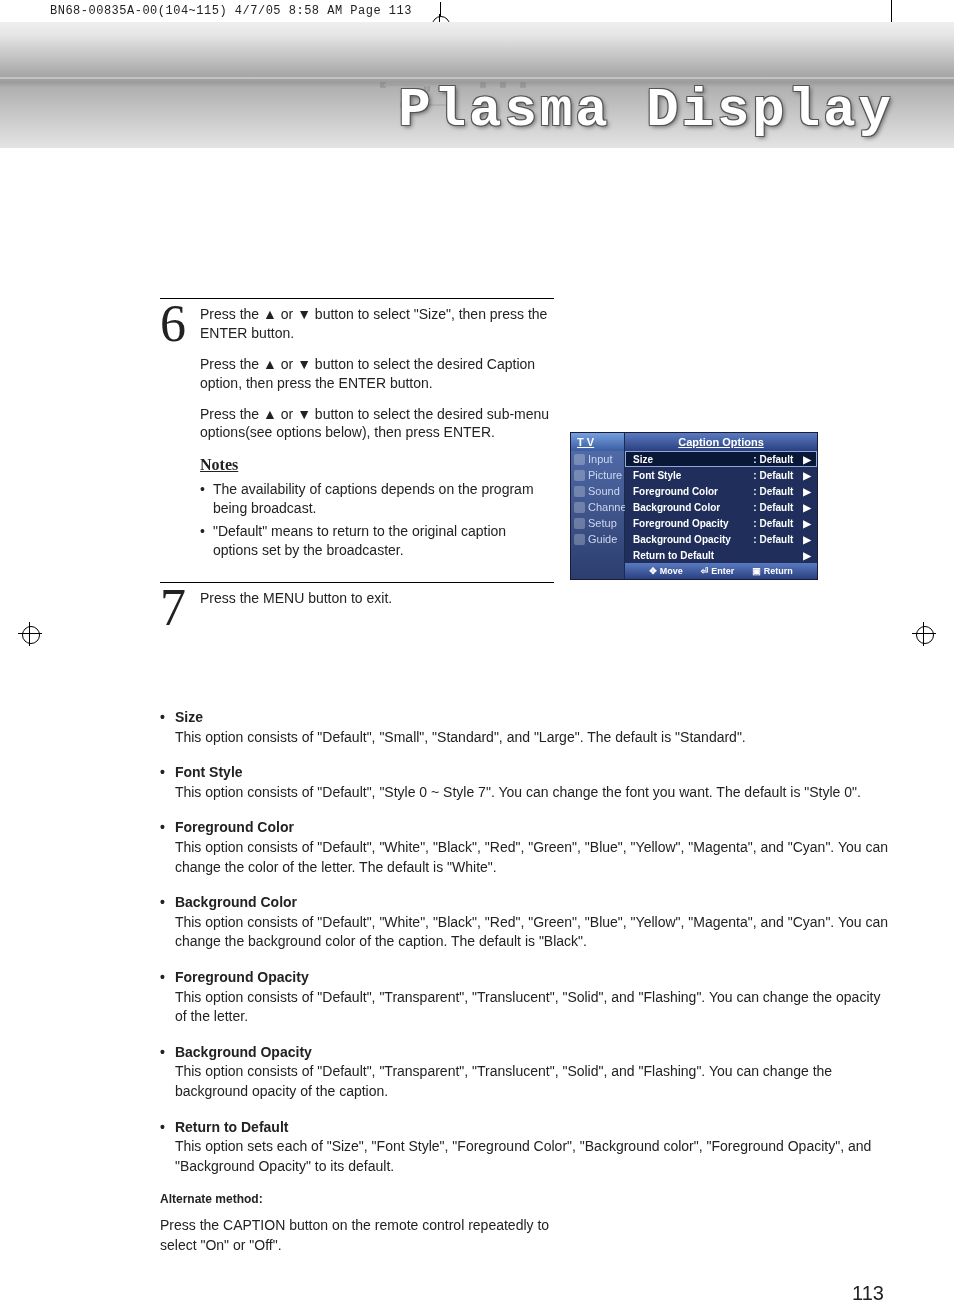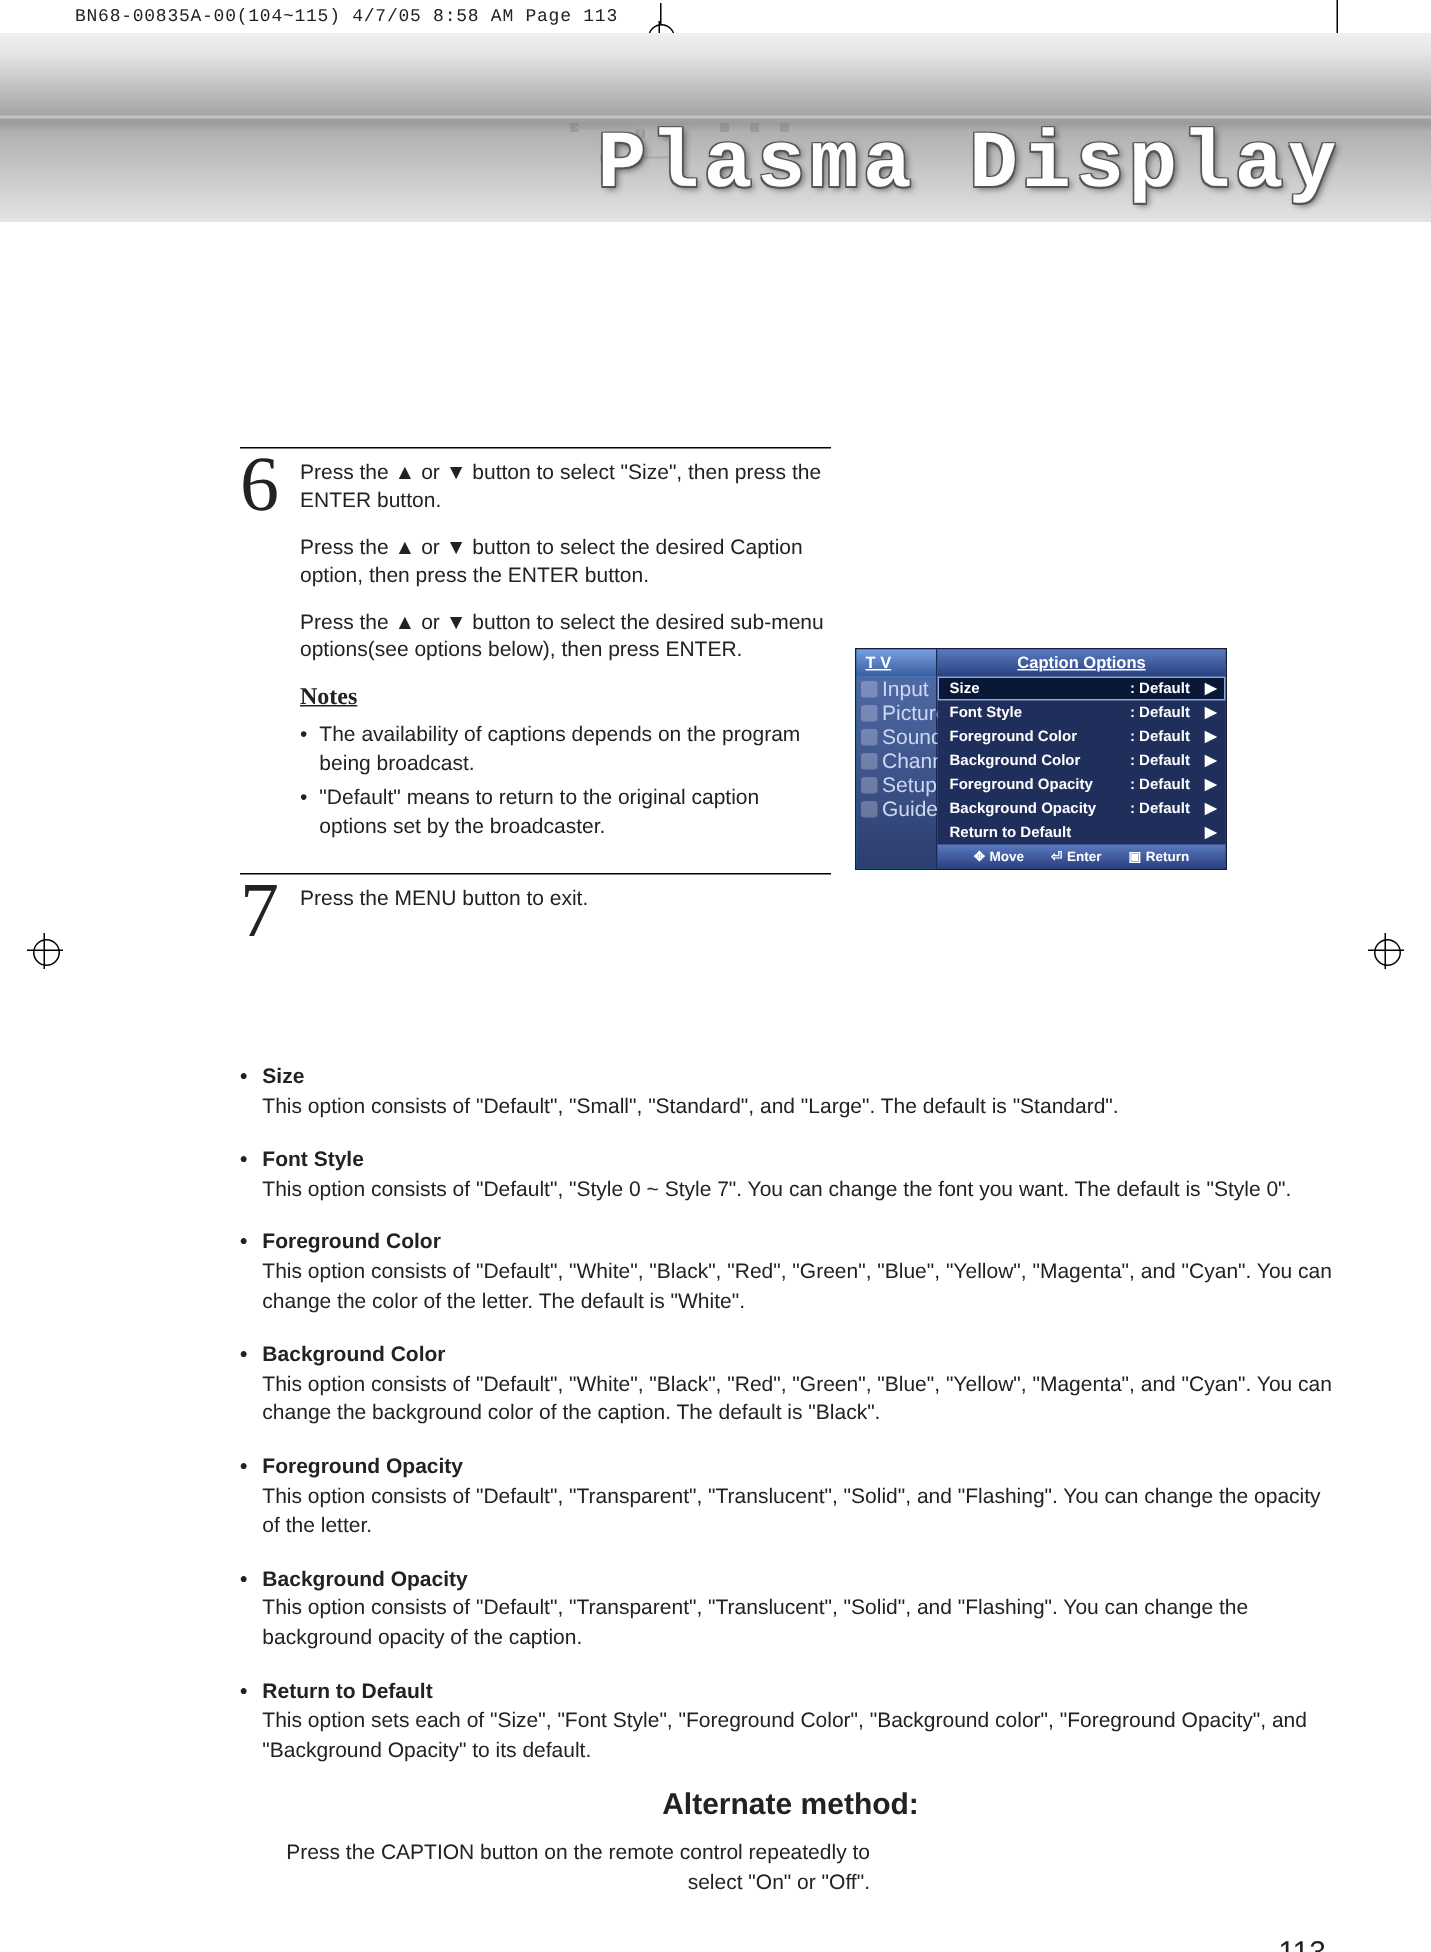--- a/index.html
+++ b/index.html
@@ -195,21 +195,21 @@
     width: 54px;
     background: linear-gradient(to bottom,#506aa6,#2c3d6e);
     border-right: 1px solid #1a2a50;
   }
   .osd-side-item {
     height: 16px;
     display: flex;
     align-items: center;
     gap: 3px;
     padding-left: 3px;
-    font-size: 14px;
+    font-size: 11px;
     color: #cdd8f0;
   }
   .osd-side-item .ico {
     width: 11px; height: 11px;
     background: rgba(255,255,255,0.25);
     border-radius: 2px;
     flex-shrink:0;
   }
   .osd-main { flex:1; background:#1f2e5a; }
   .osd-row {
@@ -245,30 +245,29 @@
     gap: 10px;
     margin-bottom: 16px;
     line-height: 1.4;
   }
   .desc-item .bullet { flex-shrink:0; font-weight:bold; }
   .desc-item .content .dt { font-weight: bold; font-family: Arial, sans-serif; }
 
   .alt-heading {
     font-family: Arial, sans-serif;
     font-weight: bold;
-    font-size: 20px;
+    font-size: 12px;
     margin: 14px 0 10px;
-    text-align: center;
   }
   .alt-row {
     display:flex;
     align-items:flex-start;
     gap: 30px;
   }
-  .alt-row p { flex:1; max-width: 420px; line-height:1.4;text-align:right; }
+  .alt-row p { flex:1; max-width: 420px; line-height:1.4; }
 
   .caption-box {
     width: 202px;
     height: 34px;
     background: linear-gradient(to bottom,#2e4a9a 0%, #1a2a5a 100%);
     border: 1px solid #0a1020;
     color:#fff;
     font-weight:bold;
     font-family: Arial, sans-serif;
     font-size: 15px;

